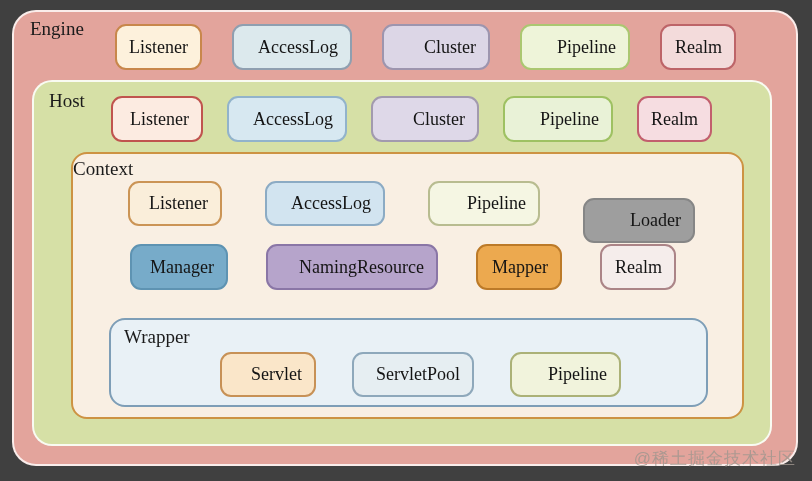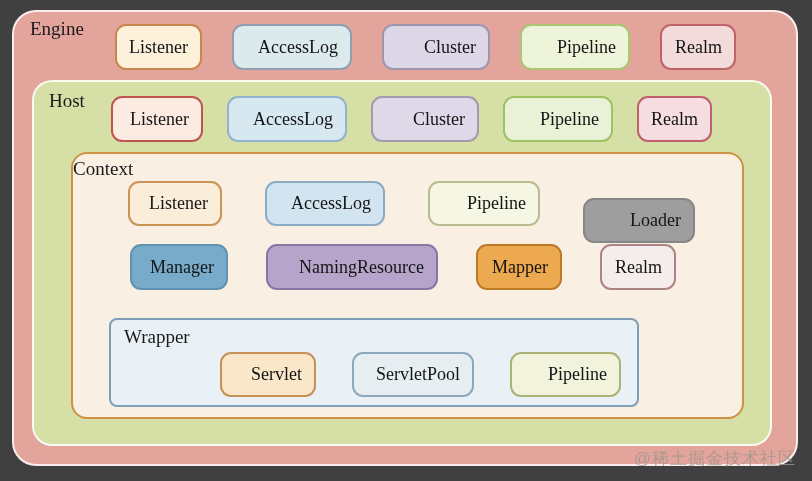--- a/index.html
+++ b/index.html
@@ -19,23 +19,23 @@
     left:18px;top:68px;width:740px;height:366px;
     background:#d6e0a6;border:2px solid rgba(255,255,255,0.85);
     border-radius:20px;
   }
   .context{
     left:37px;top:70px;width:673px;height:267px;
     background:#f9efe3;border:2px solid #cd9343;
     border-radius:16px;
   }
   .wrapperbox{
-    left:36px;top:164px;width:530px;height:89px;
+    left:36px;top:164px;width:599px;height:89px;
     background:#e9f1f6;border:2px solid #7e9eb7;
-    border-radius:8px;
+    border-radius:16px;
   }
   .clabel{
     position:absolute;color:#1b1b1b;font-size:19px;line-height:1.1;
   }
   .engine-label{left:16px;top:7px;}
   .host-label{left:15px;top:9px;}
   .context-label{left:0;top:5px;}
   .wrapper-label{left:13px;top:7px;}
   .row{position:absolute;display:flex;align-items:center;}
   .engine-row{left:101px;top:12px;gap:30px;height:46px;}

